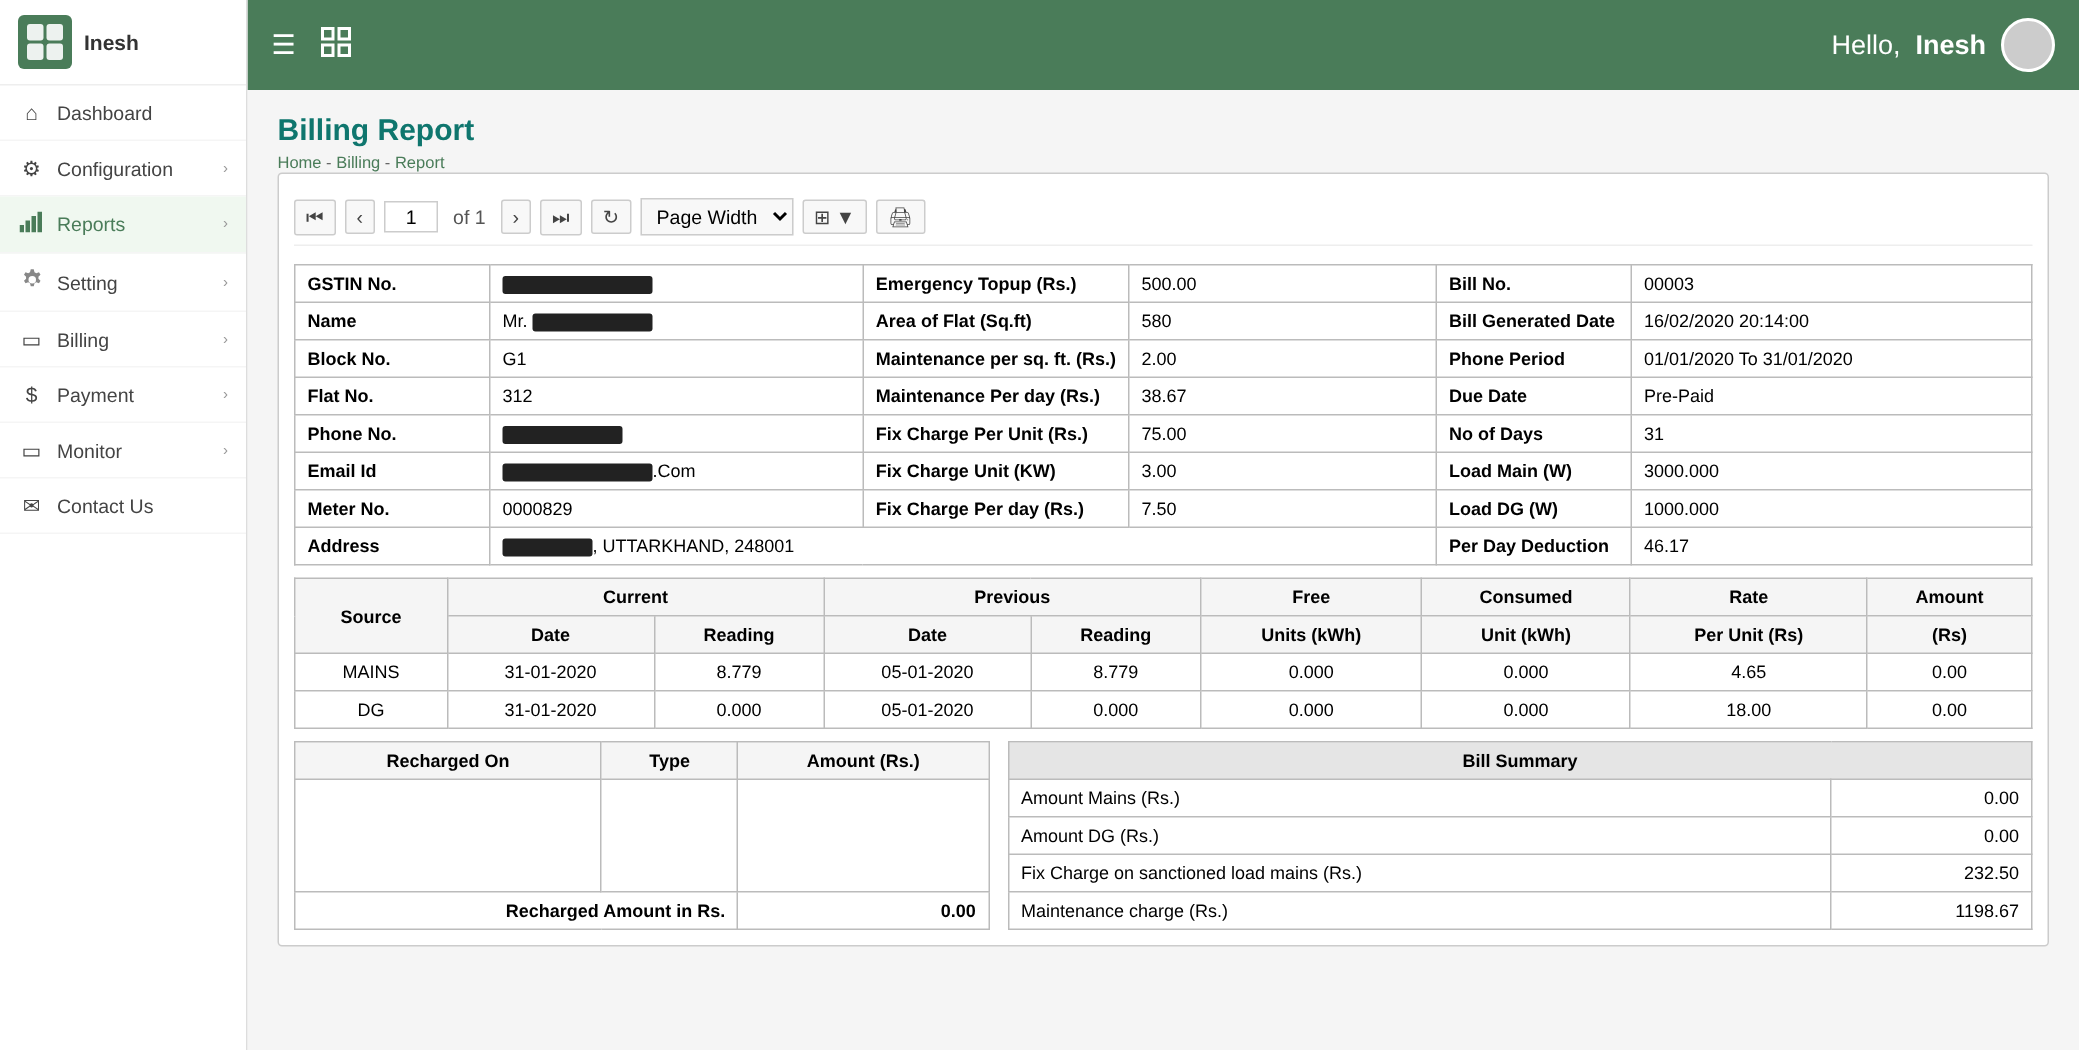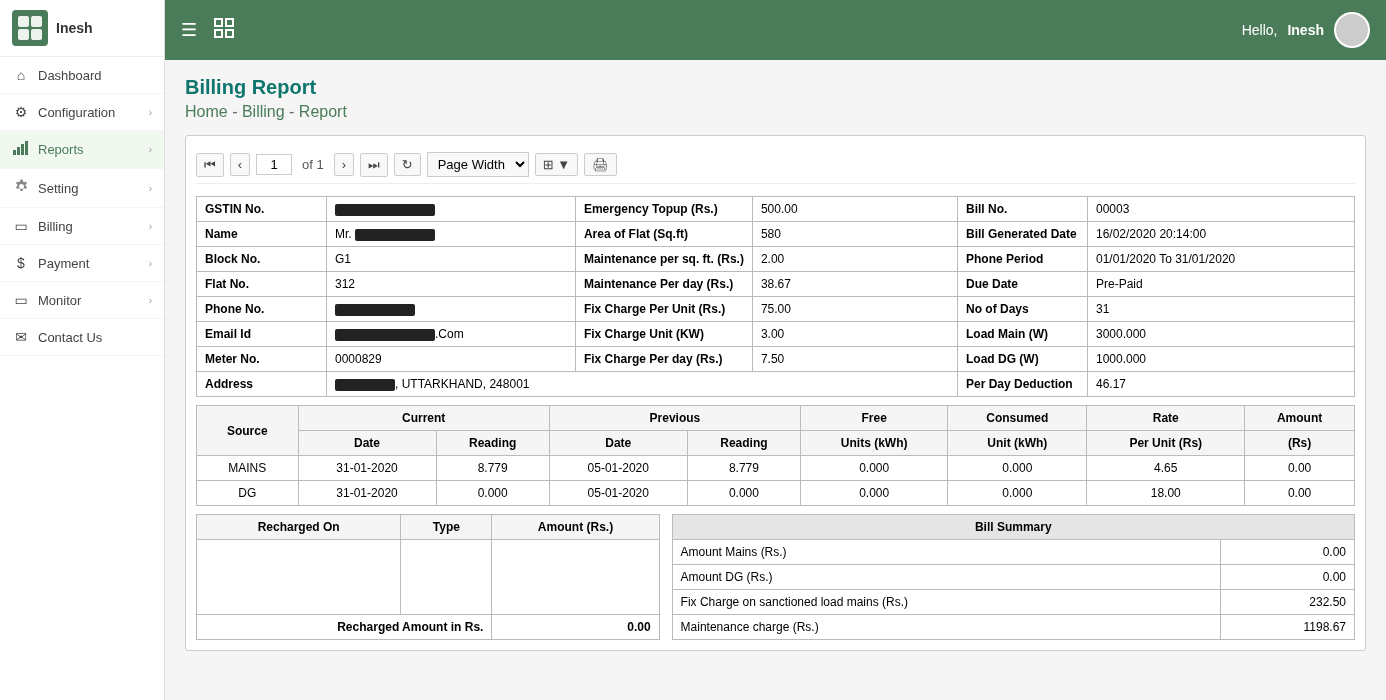--- a/index.html
+++ b/index.html
@@ -57,32 +57,32 @@
       height: 60px;
       display: flex;
       align-items: center;
       padding: 0 16px;
       justify-content: space-between;
       flex-shrink: 0;
     }
     .topbar-left { display: flex; align-items: center; gap: 16px; }
     .topbar-menu-icon { color: white; font-size: 18px; cursor: pointer; }
     .topbar-expand-icon { color: white; font-size: 16px; cursor: pointer; }
-    .topbar-right { display: flex; align-items: center; gap: 10px; color: white; font-size: 14px; }
+    .topbar-right { display: flex; align-items: center; gap: 10px; color: white; font-size: 18px; }
     .topbar-avatar { width: 36px; height: 36px; background: #ccc; border-radius: 50%; border: 2px solid #fff; }
 
     
     .content {
       flex: 1;
       padding: 16px 20px;
       overflow-y: auto;
       background: #f5f5f5;
     }
     .page-title { font-size: 20px; font-weight: bold; color: #0f766e; margin-bottom: 4px; }
-    .breadcrumb { font-size: 16px; color: #4a7c59; margin-bottom: 14px; }
+    .breadcrumb { font-size: 11px; color: #4a7c59; }
     .breadcrumb span { color: #666; }
 
     
     .report-container {
       background: #fff;
       border: 1px solid #ccc;
       border-radius: 3px;
       padding: 10px;
     }
 

